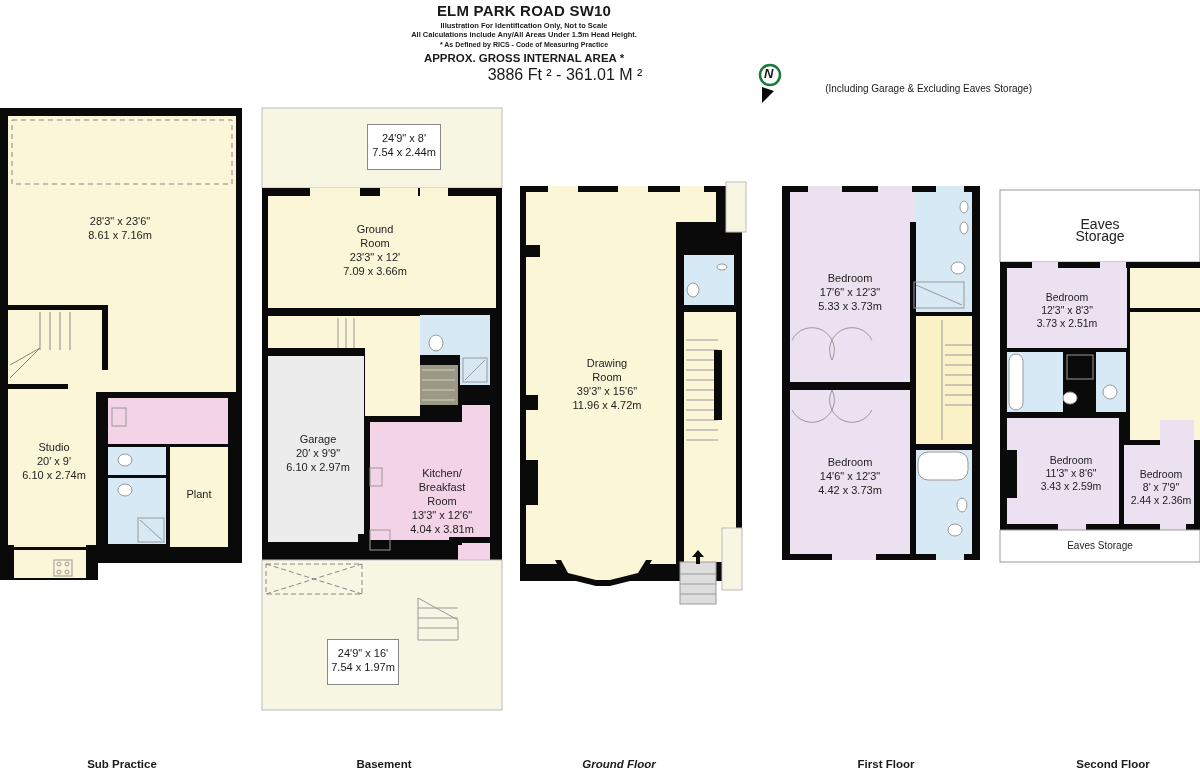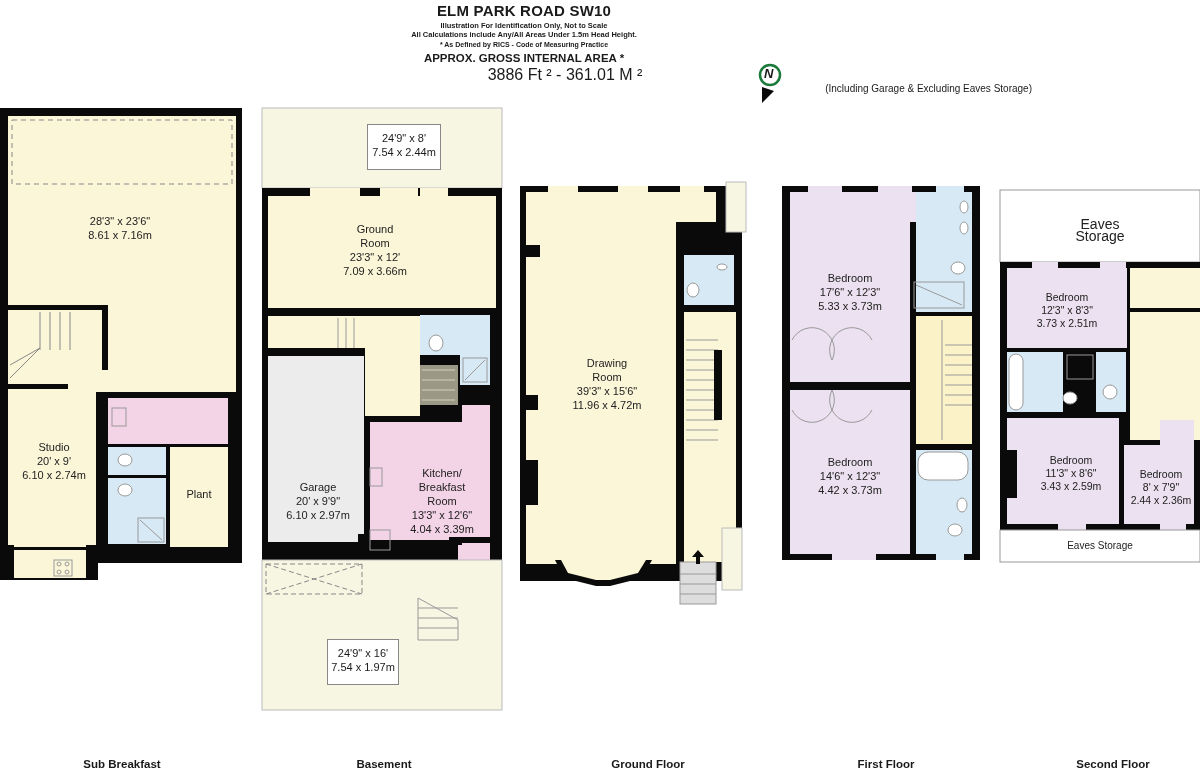--- a/index.html
+++ b/index.html
@@ -275,31 +275,31 @@
 <div class="box" style="left:367px;top:124px;width:74px;height:46px;">
   <span style="display:block">24'9" x 8'</span>
     <span style="display:block">7.54 x 2.44m</span>
 </div>
 <div class="lbl" style="left:320px;top:222px;width:110px;">
   <span>Ground</span>
     <span>Room</span>
     <span>23'3" x 12'</span>
     <span>7.09 x 3.66m</span>
 </div>
-<div class="lbl" style="left:270px;top:432px;width:96px;margin-top:48px;">
+<div class="lbl" style="left:270px;top:432px;width:96px;">
   <span>Garage</span>
     <span>20' x 9'9"</span>
     <span>6.10 x 2.97m</span>
 </div>
 <div class="lbl" style="left:392px;top:426px;width:100px;margin-top:40px;">
   <span>Kitchen/</span>
     <span>Breakfast</span>
     <span>Room</span>
     <span>13'3" x 12'6"</span>
-    <span>4.04 x 3.39m</span>
+    <span>4.04 x 3.81m</span>
 </div>
 <div class="box" style="left:327px;top:639px;width:72px;height:46px;">
   <span style="display:block">24'9" x 16'</span>
     <span style="display:block">7.54 x 1.97m</span>
 </div>
 
 <div class="lbl" style="left:552px;top:356px;width:110px;">
   <span>Drawing</span>
     <span>Room</span>
     <span>39'3" x 15'6"</span>
@@ -333,17 +333,17 @@
 </div>
 <div class="lbl" style="left:1116px;top:468px;width:90px;font-size:10.5px;line-height:13px;">
   <span>Bedroom</span>
     <span>8' x 7'9"</span>
     <span>2.44 x 2.36m</span>
 </div>
 <div class="lbl" style="left:1030px;top:540px;width:140px;font-size:10px;line-height:12px;">
   <span>Eaves Storage</span>
 </div>
 
-<div class="floor-cap" style="left:22px;">Sub Breakfast</div>
+<div class="floor-cap" style="left:22px;">Sub Practice</div>
 <div class="floor-cap" style="left:284px;">Basement</div>
-<div class="floor-cap" style="left:548px;">Ground Floor</div>
+<div class="floor-cap" style="left:519px;font-style:italic;">Ground Floor</div>
 <div class="floor-cap" style="left:786px;">First Floor</div>
 <div class="floor-cap" style="left:1013px;">Second Floor</div>
 
 </body></html>

